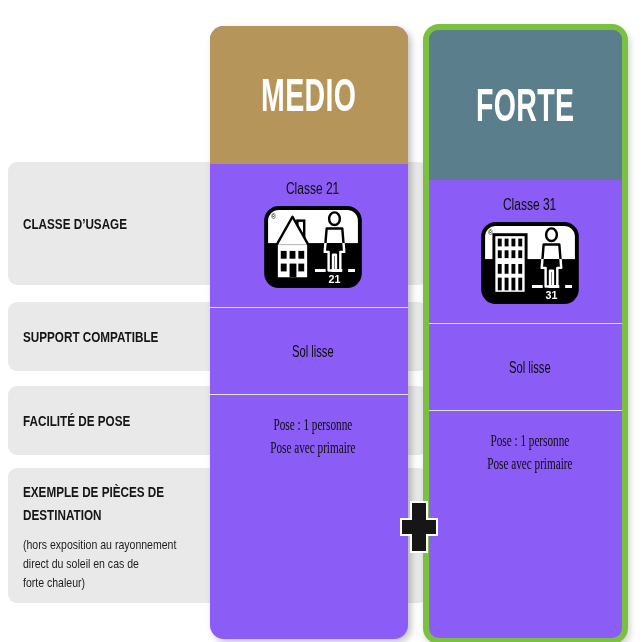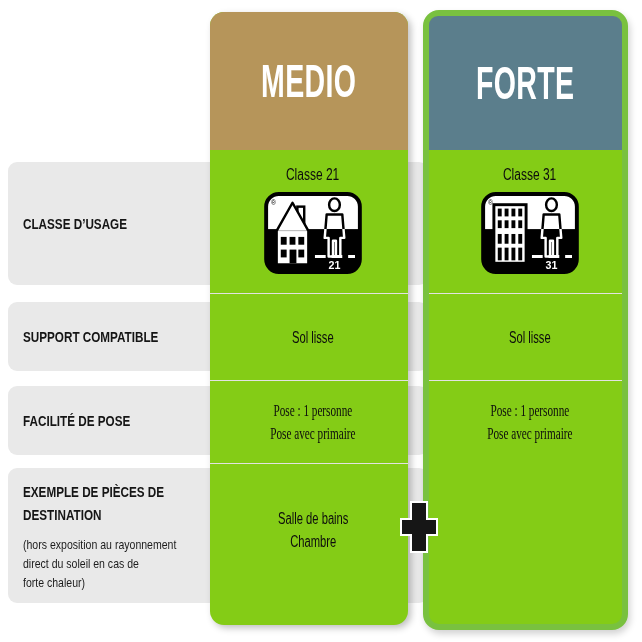--- a/index.html
+++ b/index.html
@@ -13,29 +13,29 @@
   .row1{top:162px;height:123px;}
   .row2{top:302px;height:69px;}
   .row3{top:386px;height:69px;}
   .row4{top:468px;height:135px;}
   .rowlabel{font-weight:bold;font-size:15px;line-height:23px;white-space:pre-line;
             transform:scaleX(.78);transform-origin:left center;color:#151515;width:260px;}
   .rownote{font-size:13.5px;line-height:19px;white-space:pre-line;margin-top:9px;
            transform:scaleX(.78);transform-origin:left center;color:#1c1c1c;width:260px;}
 
   
-  .card{position:absolute;background:#84cc16;display:flex;flex-direction:column;}
+  .card{position:absolute;background:#8b5cf6;display:flex;flex-direction:column;margin-top:14px;}
   .card-medio{left:210px;top:12px;width:198px;height:613px;border-radius:14px;
               box-shadow:3px 3px 7px rgba(0,0,0,.25);}
   .card-forte{left:423px;top:10px;width:205px;height:620px;box-sizing:border-box;
               border:6px solid var(--forte_border,#79c13f);border-radius:16px;
               box-shadow:2px 4px 7px rgba(0,0,0,.18);}
   .hdr{display:flex;align-items:center;justify-content:center;flex:none;}
   .card-medio .hdr{height:138px;background:var(--medio_header,#b6955a);border-radius:14px 14px 0 0;}
-  .card-forte .hdr{height:134px;background:var(--forte_header,#5b7e8c);border-radius:9px 9px 0 0;}
+  .card-forte .hdr{height:150px;background:var(--forte_header,#5b7e8c);border-radius:9px 9px 0 0;}
   .hdr-text{color:#fff;font-weight:bold;font-size:46px;line-height:1;
             display:inline-block;transform:scaleX(.62);letter-spacing:.5px;}
 
   .cell{display:flex;flex-direction:column;align-items:center;justify-content:center;
         box-sizing:border-box;flex:none;padding-left:8px;}
   .cell + .cell{border-top:1px solid var(--divider,#e2e2e2);}
   .c1{height:143px;justify-content:flex-start;padding-top:15px;}
   .c2{height:87px;}
   .c3{height:83px;font-family:Liberation Serif, serif;}
   .c4{flex:1 1 auto;padding-bottom:30px;}
@@ -117,24 +117,20 @@
         <rect x="2" y="2" width="96" height="80" rx="13" fill="none" stroke="#000" stroke-width="4"></rect>
         <text x="7" y="13" font-size="7" fill="#000">®</text>
       </svg>
     </div>
     <div class="cell c2">
       <span class="celltext">Sol lisse</span>
     </div>
     <div class="cell c3">
       <span class="celltext">Pose : 1 personne
 Pose avec primaire</span>
-    </div>
-    <div class="cell c4">
-      <span class="celltext">Salle de bains
-Chambre</span>
     </div>
   </div>
 
   <div class="card card-forte">
     <div class="hdr">
       <span class="hdr-text">FORTE</span>
     </div>
     <div class="cell c1">
       <span class="classe-label">Classe 31</span>
       <svg class="classicon" viewBox="0 0 100 84" width="98" height="82" xmlns="http://www.w3.org/2000/svg">

